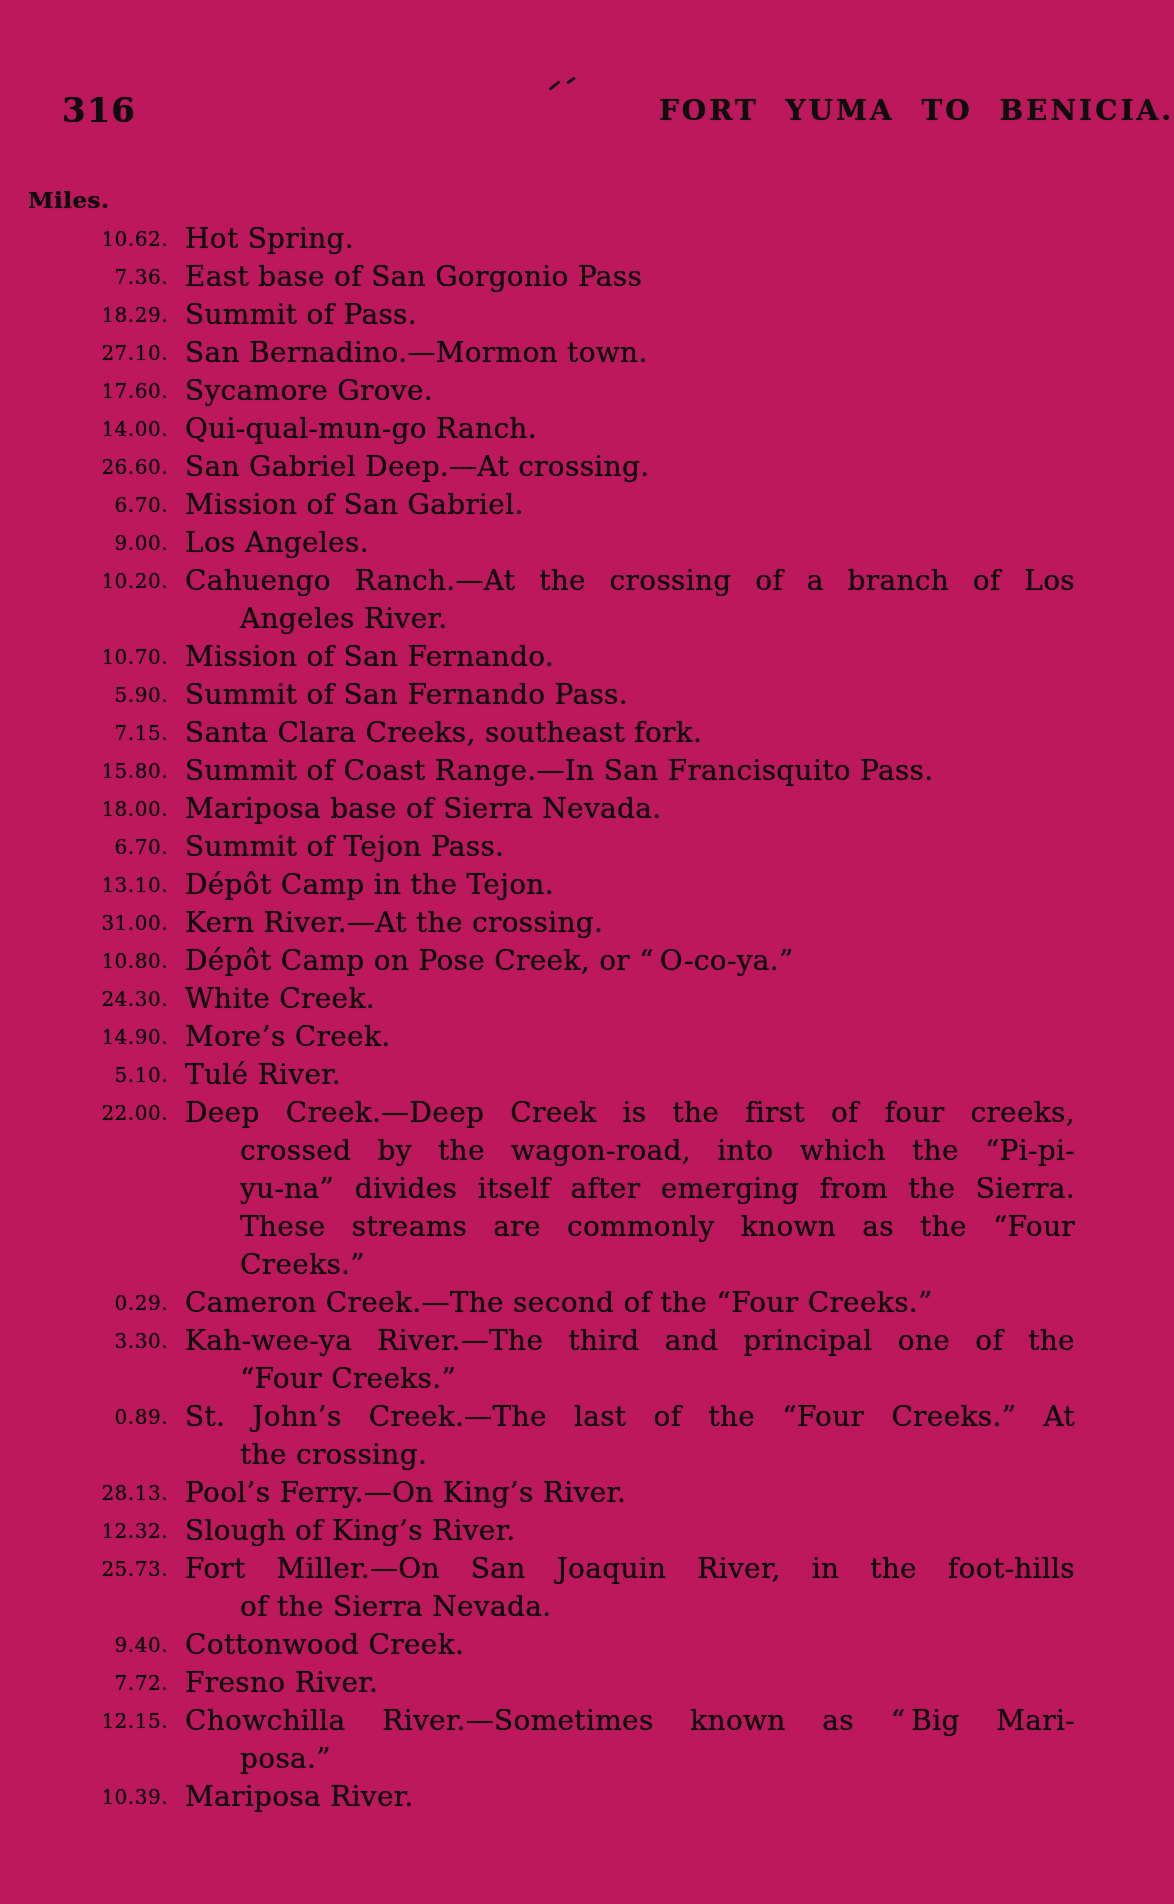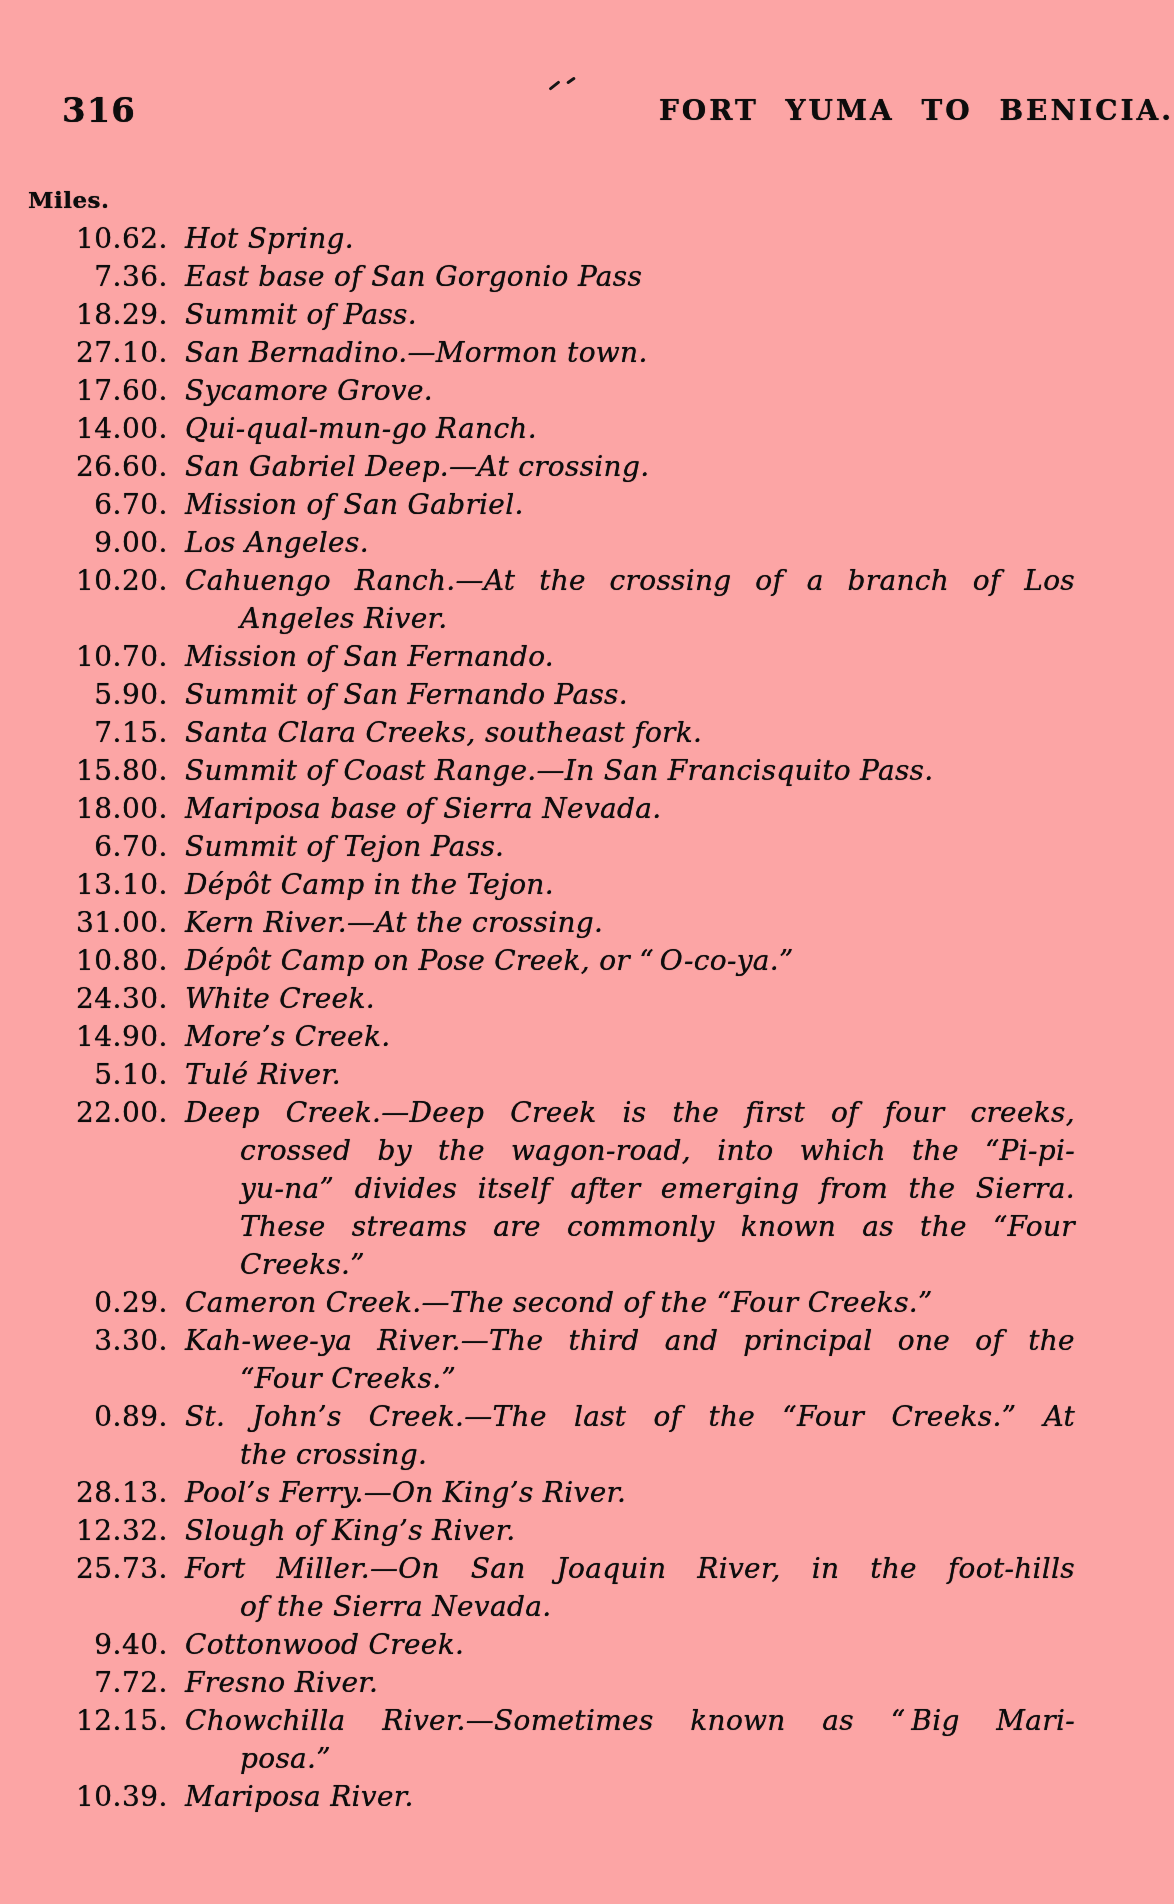--- a/index.html
+++ b/index.html
@@ -4,21 +4,21 @@
 <style>
   html, body {
     margin: 0;
     padding: 0;
     background: #ffffff;
   }
   .page {
     position: relative;
     width: 1174px;
     height: 1904px;
-    background: #fca5a5;
+    background: #be185d;
     color: #0d0d0d;
     font-family: "DejaVu Serif", "Liberation Serif", serif;
     overflow: hidden;
     text-shadow: 0 0 0.8px rgba(10,10,10,0.85);
   }
   .page-head {
     position: relative;
     margin-top: 88px;
     height: 50px;
   }
@@ -56,32 +56,31 @@
   }
   .entry {
     display: flex;
     align-items: flex-start;
   }
   .num {
     flex: none;
     width: 106px;
     margin-left: 62px;
     text-align: right;
-    font-size: 28px;
+    font-size: 20px;
     line-height: 38px;
     letter-spacing: 0.5px;
   }
   .desc {
     flex: none;
     width: 890px;
     margin-left: 17px;
     font-size: 28px;
     line-height: 38px;
     letter-spacing: 0.3px;
-    font-style: italic;
   }
   .dline { min-height: 38px; }
   .dline.cont { padding-left: 55px; }
   .dline.j {
     text-align: justify;
     text-align-last: justify;
   }
 </style>
 </head>
 <body>

